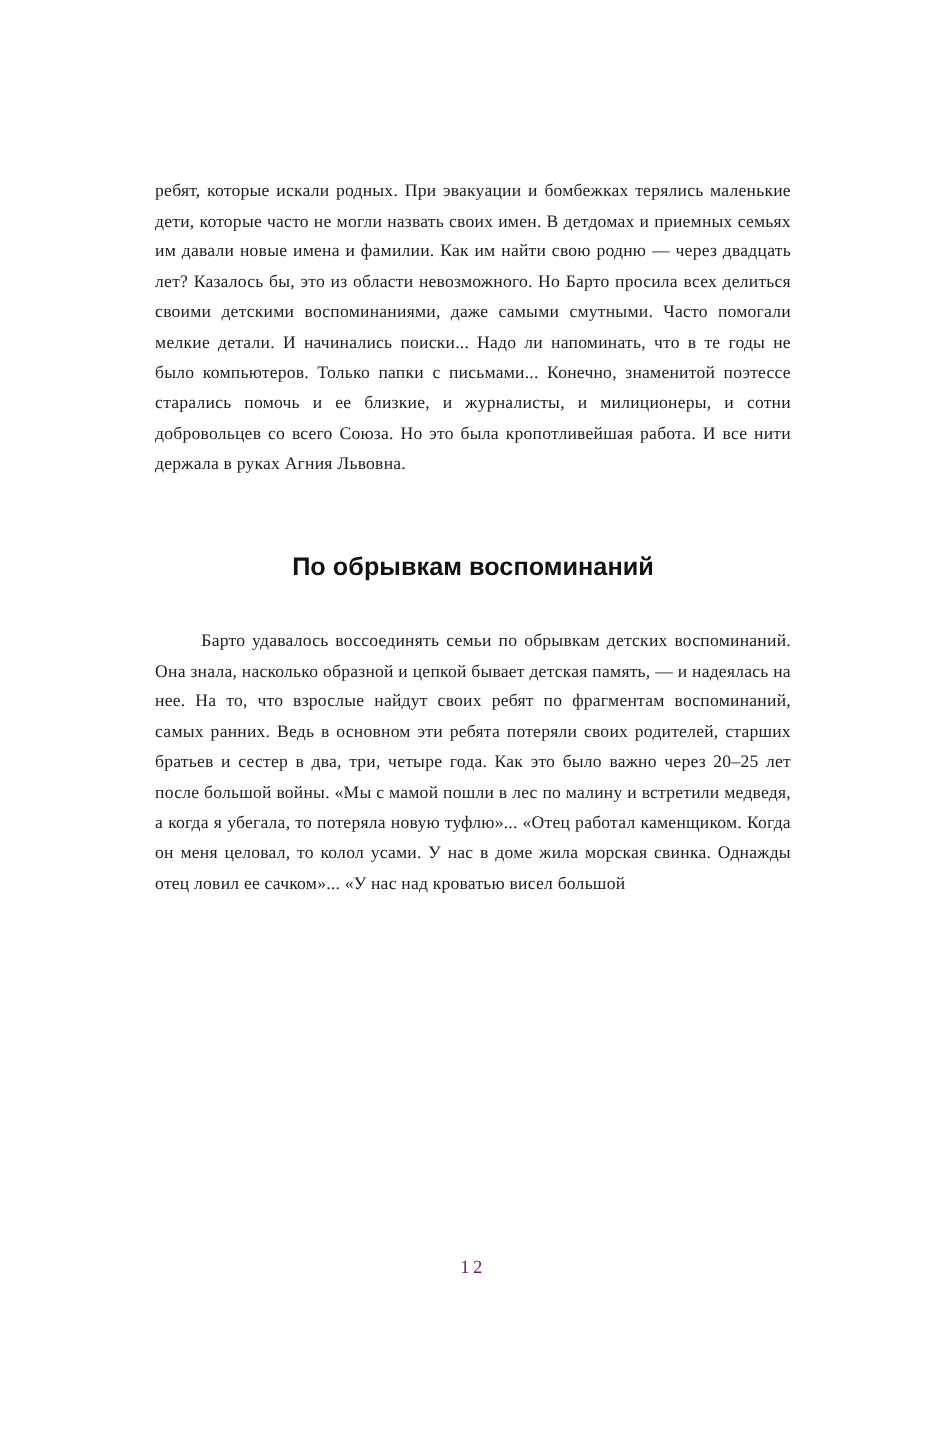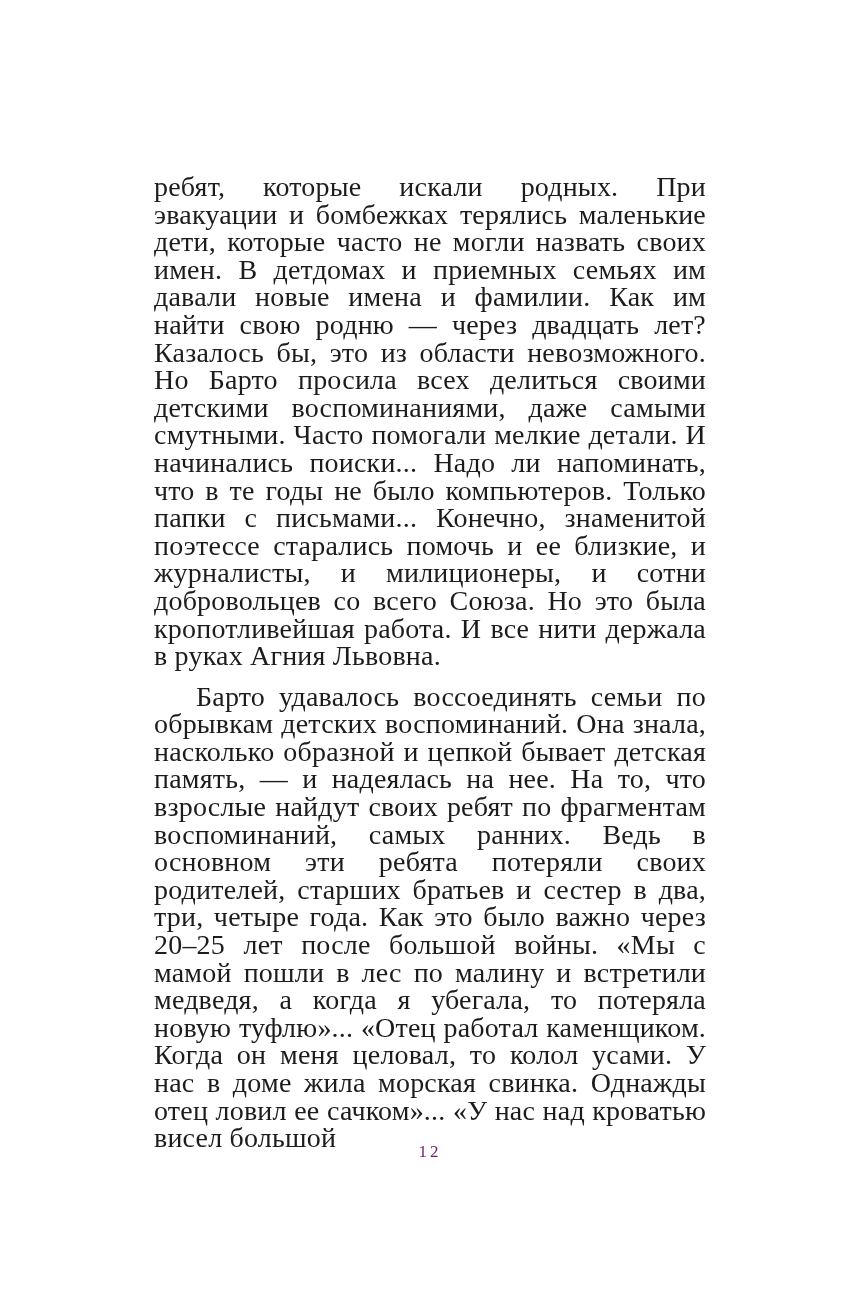--- a/index.html
+++ b/index.html
@@ -17,24 +17,24 @@
     font-family: "Liberation Serif", "DejaVu Serif", serif;
     color: #1c1c1c;
   }
   .text-block {
     position: absolute;
     left: 141px;
     top: 160px;
     width: 578px;
   }
   .body-par {
-    font-size: 28px;
+    font-size: 16px;
     line-height: 27.6px;
     text-align: justify;
-    margin: 13px;
+    margin: 0;
     letter-spacing: 0.2px;
   }
   .par-first {
     text-indent: 0;
   }
   .par-indented {
     text-indent: 42px;
   }
   .section-heading {
     font-family: "Liberation Sans", "DejaVu Sans", sans-serif;
@@ -60,20 +60,21 @@
 </style>
 </head>
 <body>
 
 <div class="page">
 
   <div class="text-block">
 
     <p class="body-par par-first">ребят, которые искали родных. При эвакуации и бомбежках терялись маленькие дети, которые часто не могли назвать своих имен. В детдомах и приемных семьях им давали новые имена и фамилии. Как им найти свою родню — через двадцать лет? Казалось бы, это из области невозможного. Но Барто просила всех делиться своими детскими воспоминаниями, даже самыми смутными. Часто помогали мелкие детали. И начинались поиски... Надо ли напоминать, что в те годы не было компьютеров. Только папки с письмами... Конечно, знаменитой поэтессе старались помочь и ее близкие, и журналисты, и милиционеры, и сотни добровольцев со всего Союза. Но это была кропотливейшая работа. И все нити держала в руках Агния Львовна.</p>
 
+    <h2 class="section-heading">По обрывкам воспоминаний</h2>
 
     <p class="body-par par-indented">Барто удавалось воссоединять семьи по обрывкам детских воспоминаний. Она знала, насколько образной и цепкой бывает детская память, — и надеялась на нее. На то, что взрослые найдут своих ребят по фрагментам воспоминаний, самых ранних. Ведь в основном эти ребята потеряли своих родителей, старших братьев и сестер в два, три, четыре года. Как это было важно через 20–25 лет после большой войны. «Мы с мамой пошли в лес по малину и встретили медведя, а когда я убегала, то потеряла новую туфлю»... «Отец работал каменщиком. Когда он меня целовал, то колол усами. У нас в доме жила морская свинка. Однажды отец ловил ее сачком»... «У нас над кроватью висел большой</p>
 
   </div>
 
   <div class="page-footer">
     <span class="page-number">12</span>
   </div>
 
 </div>

